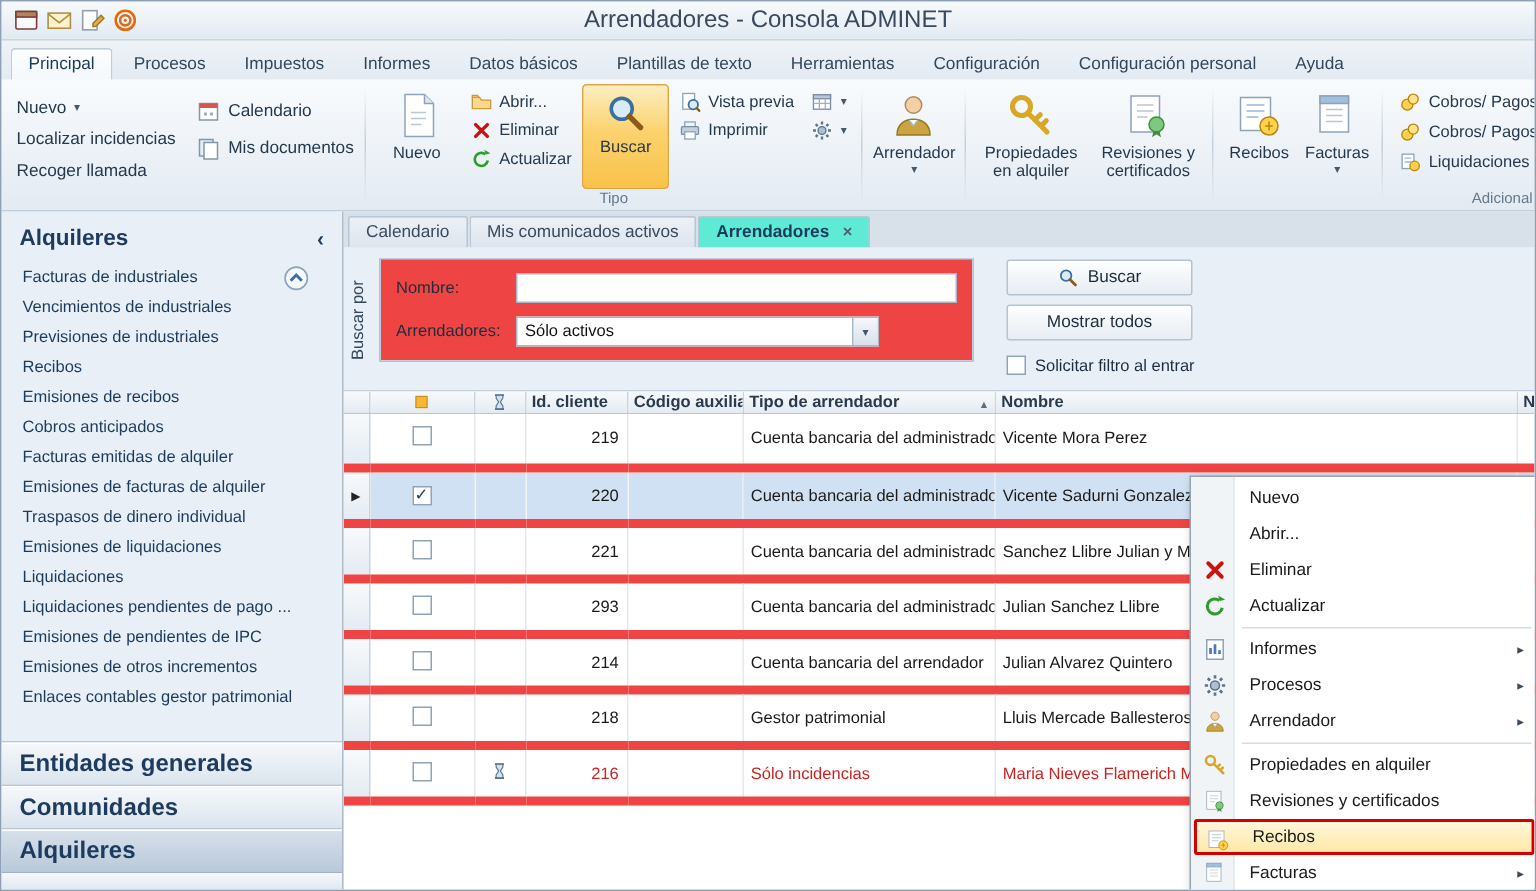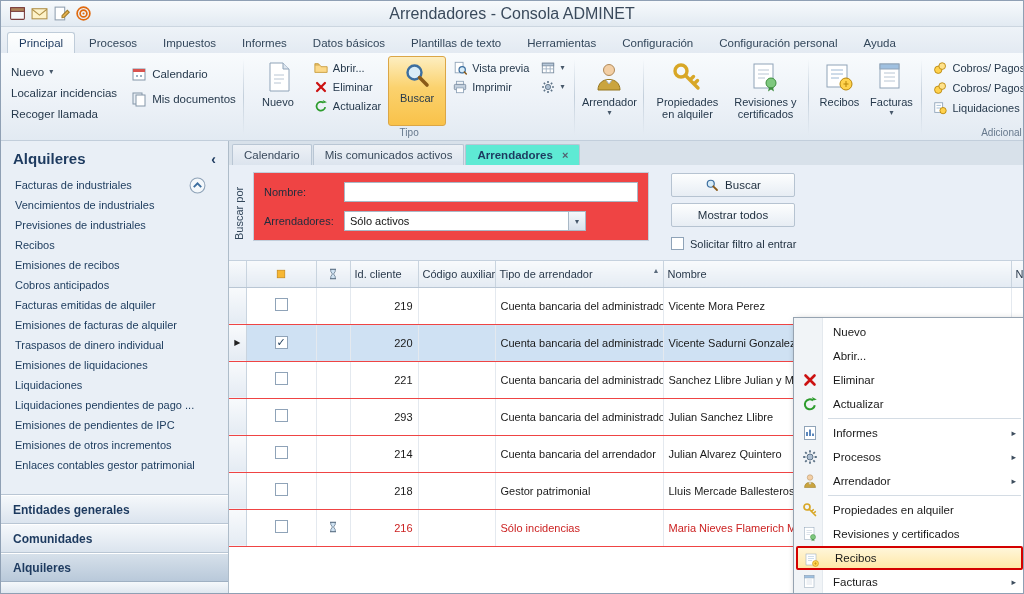--- a/index.html
+++ b/index.html
@@ -44,21 +44,21 @@
 
 
 .sidebar{width:228px;flex:none;background:#e9eff6;border-right:1px solid #aebcc9;display:flex;flex-direction:column;position:relative}
 .sidebar-header{display:flex;align-items:center;justify-content:space-between;padding:9px 12px 5px 12px;flex:none}
 .sidebar-title{font-size:15px;font-weight:bold;color:#1d3a5f}
 .collapse-btn{color:#1d3a5f;font-size:14px;font-weight:bold;cursor:default}
 .nav-list{flex:1;overflow:hidden;position:relative;padding-top:3px}
 .nav-item{padding:4px 6px 4px 14px;font-size:11px;color:#1b3a5c;white-space:nowrap;overflow:hidden;cursor:default}
 .scroll-up-btn{position:absolute;right:22px;top:5px;width:17px;height:17px}
 .sidebar-groups{flex:none;border-top:1px solid #b9c6d4}
-.group-btn{height:29px;display:flex;align-items:center;padding-left:12px;font-weight:bold;color:#1d3a5f;font-size:12px;background:linear-gradient(#f5f8fb,#dbe4ee);border-top:1px solid #fff;border-bottom:1px solid #b9c6d4;cursor:default}
+.group-btn{height:29px;display:flex;align-items:center;padding-left:12px;font-weight:bold;color:#1d3a5f;font-size:16px;background:linear-gradient(#f5f8fb,#dbe4ee);border-top:1px solid #fff;border-bottom:1px solid #b9c6d4;cursor:default}
 .group-btn.selected{background:linear-gradient(#d6e0ea,#b9c9da);border-bottom-color:#9fb0c2}
 .partial-strip{height:11px;flex:none;background:linear-gradient(#f5f8fb,#e0e8f0)}
 
 
 .main{flex:1;display:flex;flex-direction:column;min-width:0;background:#e7edf4}
 .doc-tabs{height:24px;flex:none;display:flex;align-items:flex-end;gap:1px;padding-left:3px;background:#d8e1ea}
 .doc-tab{padding:4px 11px;font-size:11.5px;color:#3a4a5c;background:linear-gradient(#edf1f6,#dce4ee);border:1px solid #b9c6d4;border-bottom:none;border-radius:2px 2px 0 0;display:flex;align-items:center;cursor:default}
 .doc-tab.active{background:#5eead4;font-weight:bold;color:#1d3a5f}
 .doc-close{margin-left:9px;color:#51606f;font-weight:bold;font-size:11px;line-height:1}
 
@@ -73,22 +73,22 @@
 .combo-value{flex:1;padding:0 5px;font-size:11px;color:#111}
 .combo-btn{width:17px;height:100%;flex:none;background:linear-gradient(#f5f8fb,#d8e1ec);border-left:1px solid #a9b8c6;display:flex;align-items:center;justify-content:center;font-size:8px;color:#45566a}
 .search-actions{display:flex;flex-direction:column;gap:6px;margin-left:14px;padding-top:1px}
 .action-btn{width:124px;height:24px;display:flex;align-items:center;justify-content:center;gap:6px;background:linear-gradient(#fdfefe,#e7edf4);border:1px solid #b6c3d1;border-radius:2px;font-size:11.5px;color:#1d2d3d;cursor:default}
 .filter-check{display:flex;align-items:center;gap:6px;margin-top:4px;font-size:11px;color:#1d2d3d}
 .checkbox{width:13px;height:13px;flex:none;background:#fff;border:1px solid #8fa3b8;display:inline-flex;align-items:center;justify-content:center;font-size:11px;line-height:1;color:#23405e}
 
 
 .grid-area{flex:1;background:#fff;overflow:hidden}
 table.grid{border-collapse:collapse;table-layout:fixed;width:796px;font-size:11px}
-table.grid th{height:26px;background:linear-gradient(#f8fafc,#e4ebf3);border-right:1px solid #c9d4df;border-bottom:1px solid #b9c6d4;font-weight:normal;text-align:left;padding:0 4px;color:#2a3a4c;white-space:nowrap;overflow:hidden;position:relative}
-table.grid td{height:37px;border-right:1px solid #e4e9ef;border-bottom:1px solid #ef4444;padding:0 5px;white-space:nowrap;overflow:hidden;color:#1a1a1a}
+table.grid th{height:14px;background:linear-gradient(#f8fafc,#e4ebf3);border-right:1px solid #c9d4df;border-bottom:1px solid #b9c6d4;font-weight:bold;text-align:left;padding:0 4px;color:#2a3a4c;white-space:nowrap;overflow:hidden;position:relative}
+table.grid td{height:37px;border-right:1px solid #e4e9ef;border-bottom:6px solid #ef4444;padding:0 5px;white-space:nowrap;overflow:hidden;color:#1a1a1a}
 table.grid td.center,table.grid th.center{text-align:center;padding:0}
 table.grid td.num{text-align:right}
 table.grid td.indicator{background:linear-gradient(#f8fafc,#e4ebf3);border-right:1px solid #c9d4df;text-align:center;padding:0;font-size:8px;color:#222}
 tr.selected td{background:#cfe1f3}
 tr.selected td.indicator{background:linear-gradient(#f8fafc,#e4ebf3)}
 tr.alert td{color:#cc2222}
 .sort-arrow{position:absolute;right:3px;top:6px;font-size:7px;color:#5a6b7d}
 .hdr-icon{vertical-align:middle}
 .checkbox.checked{color:#23405e}
 

